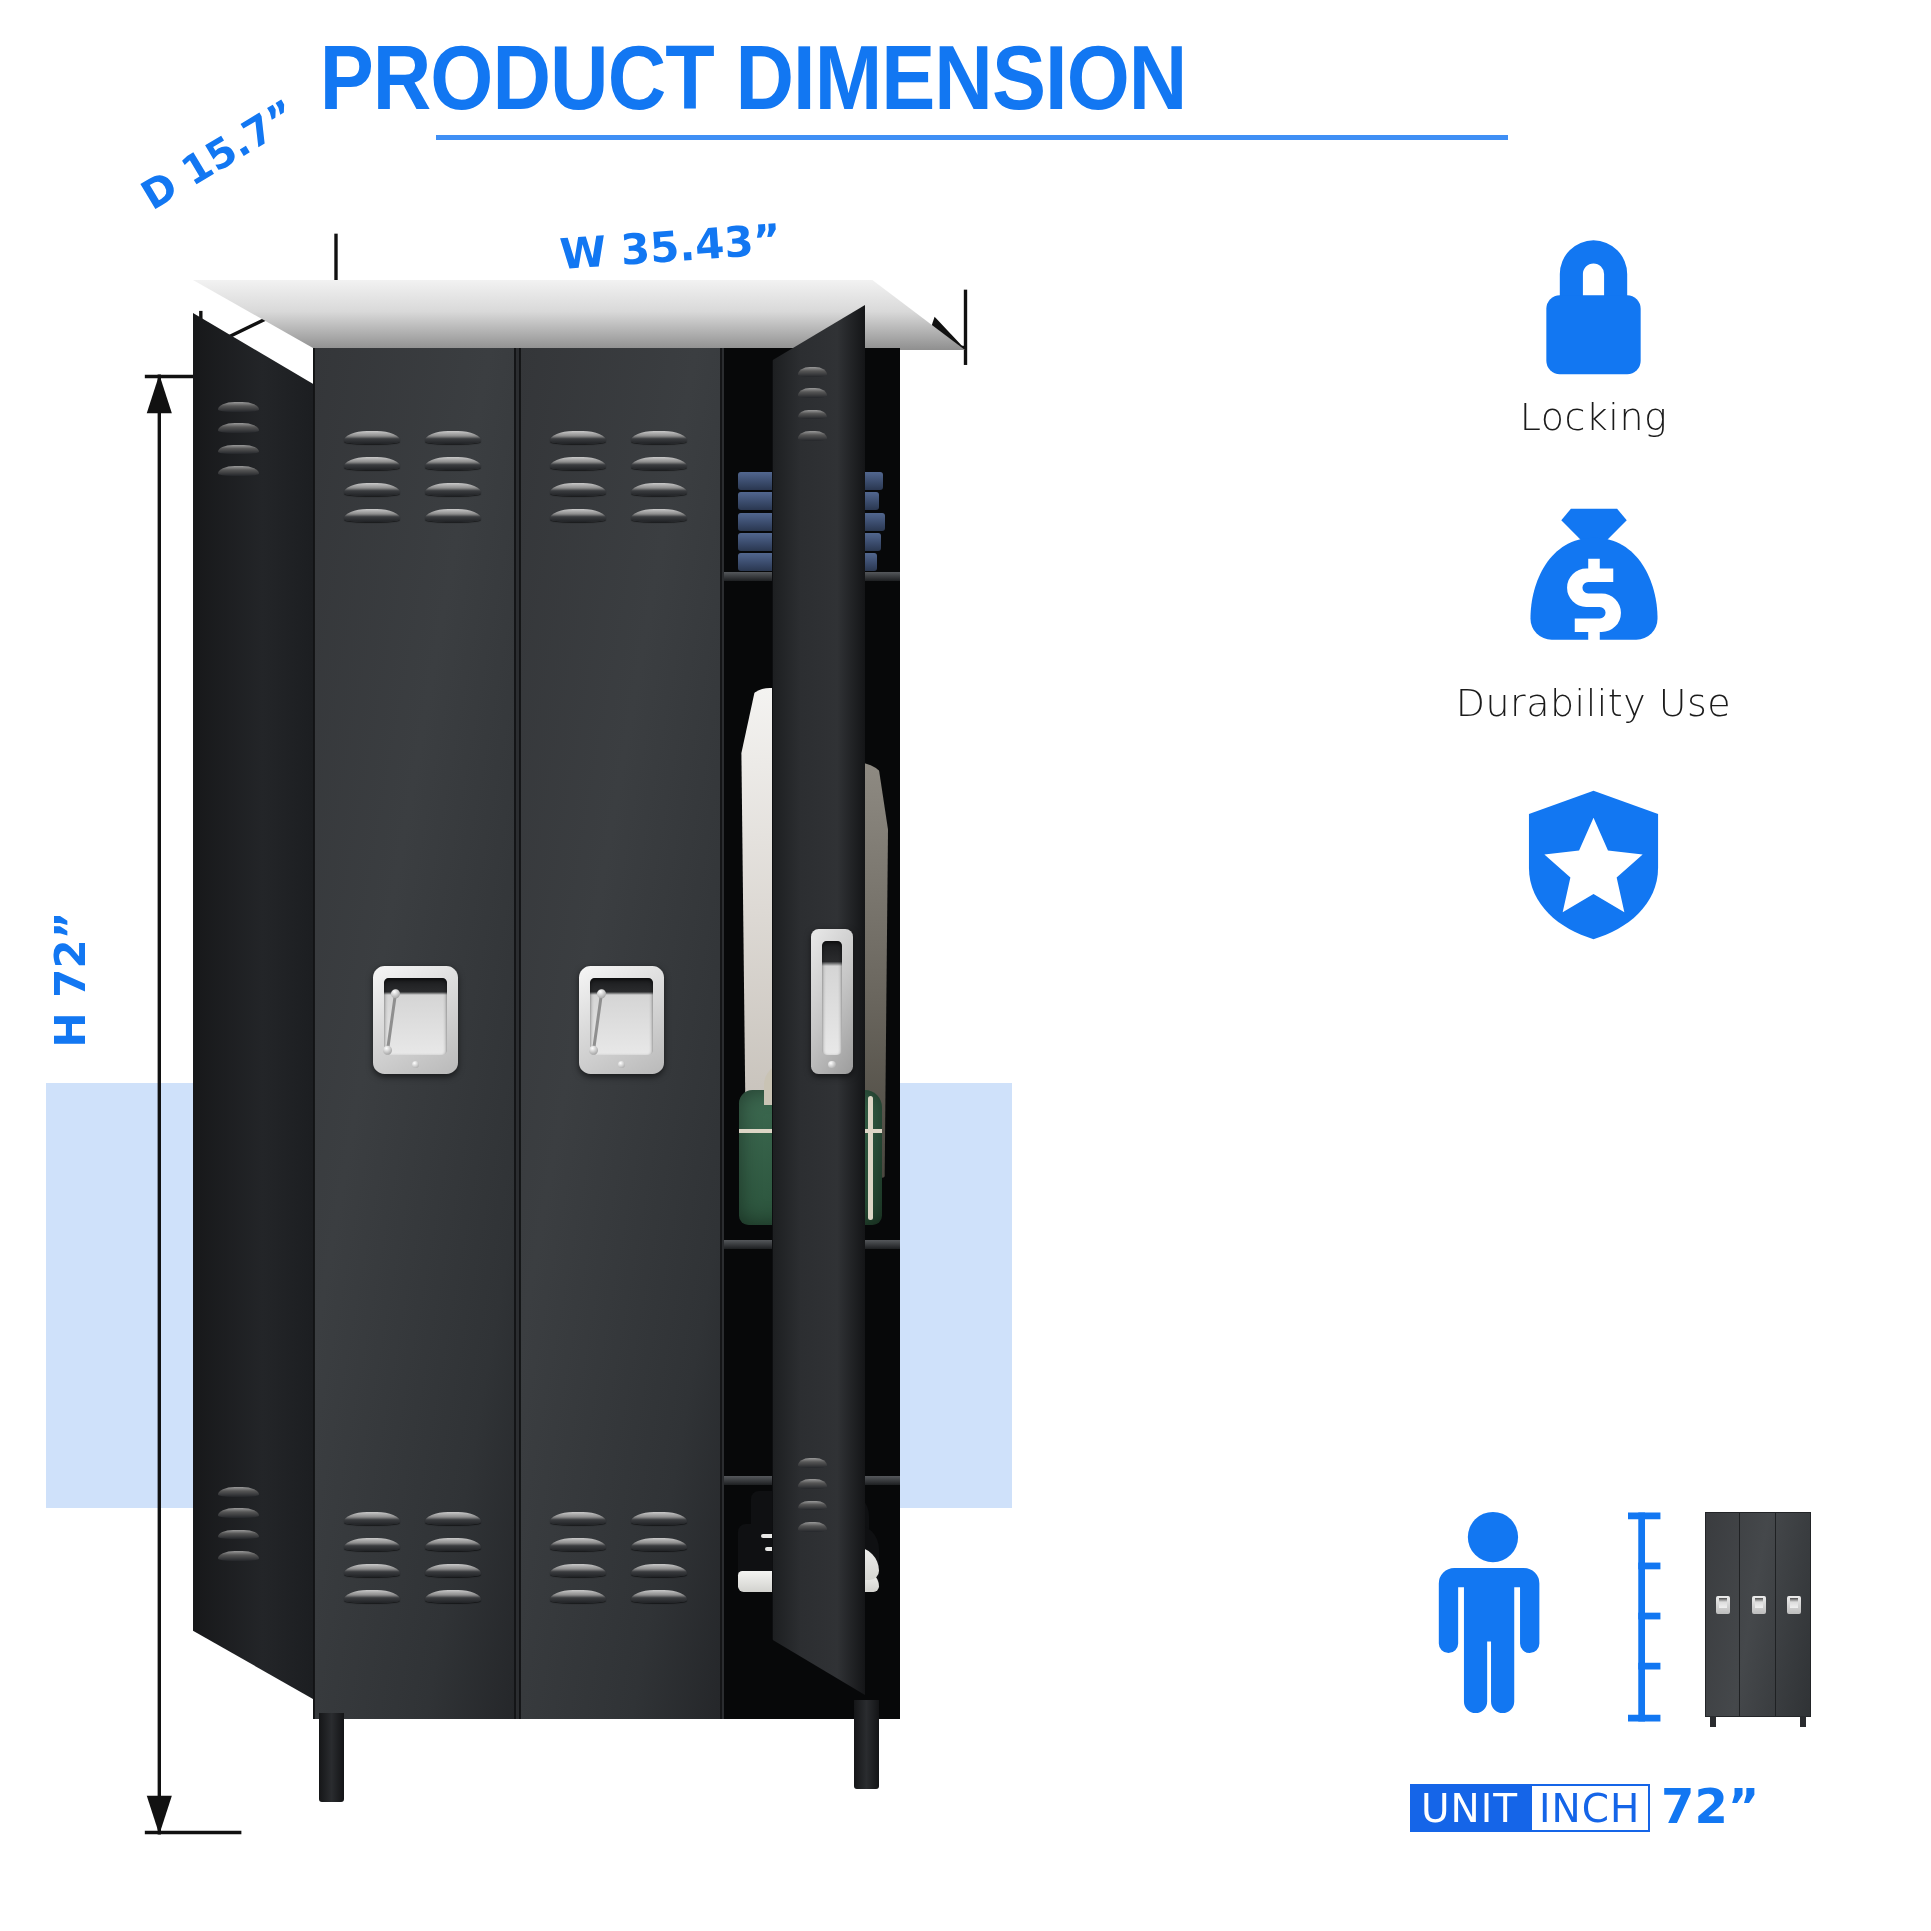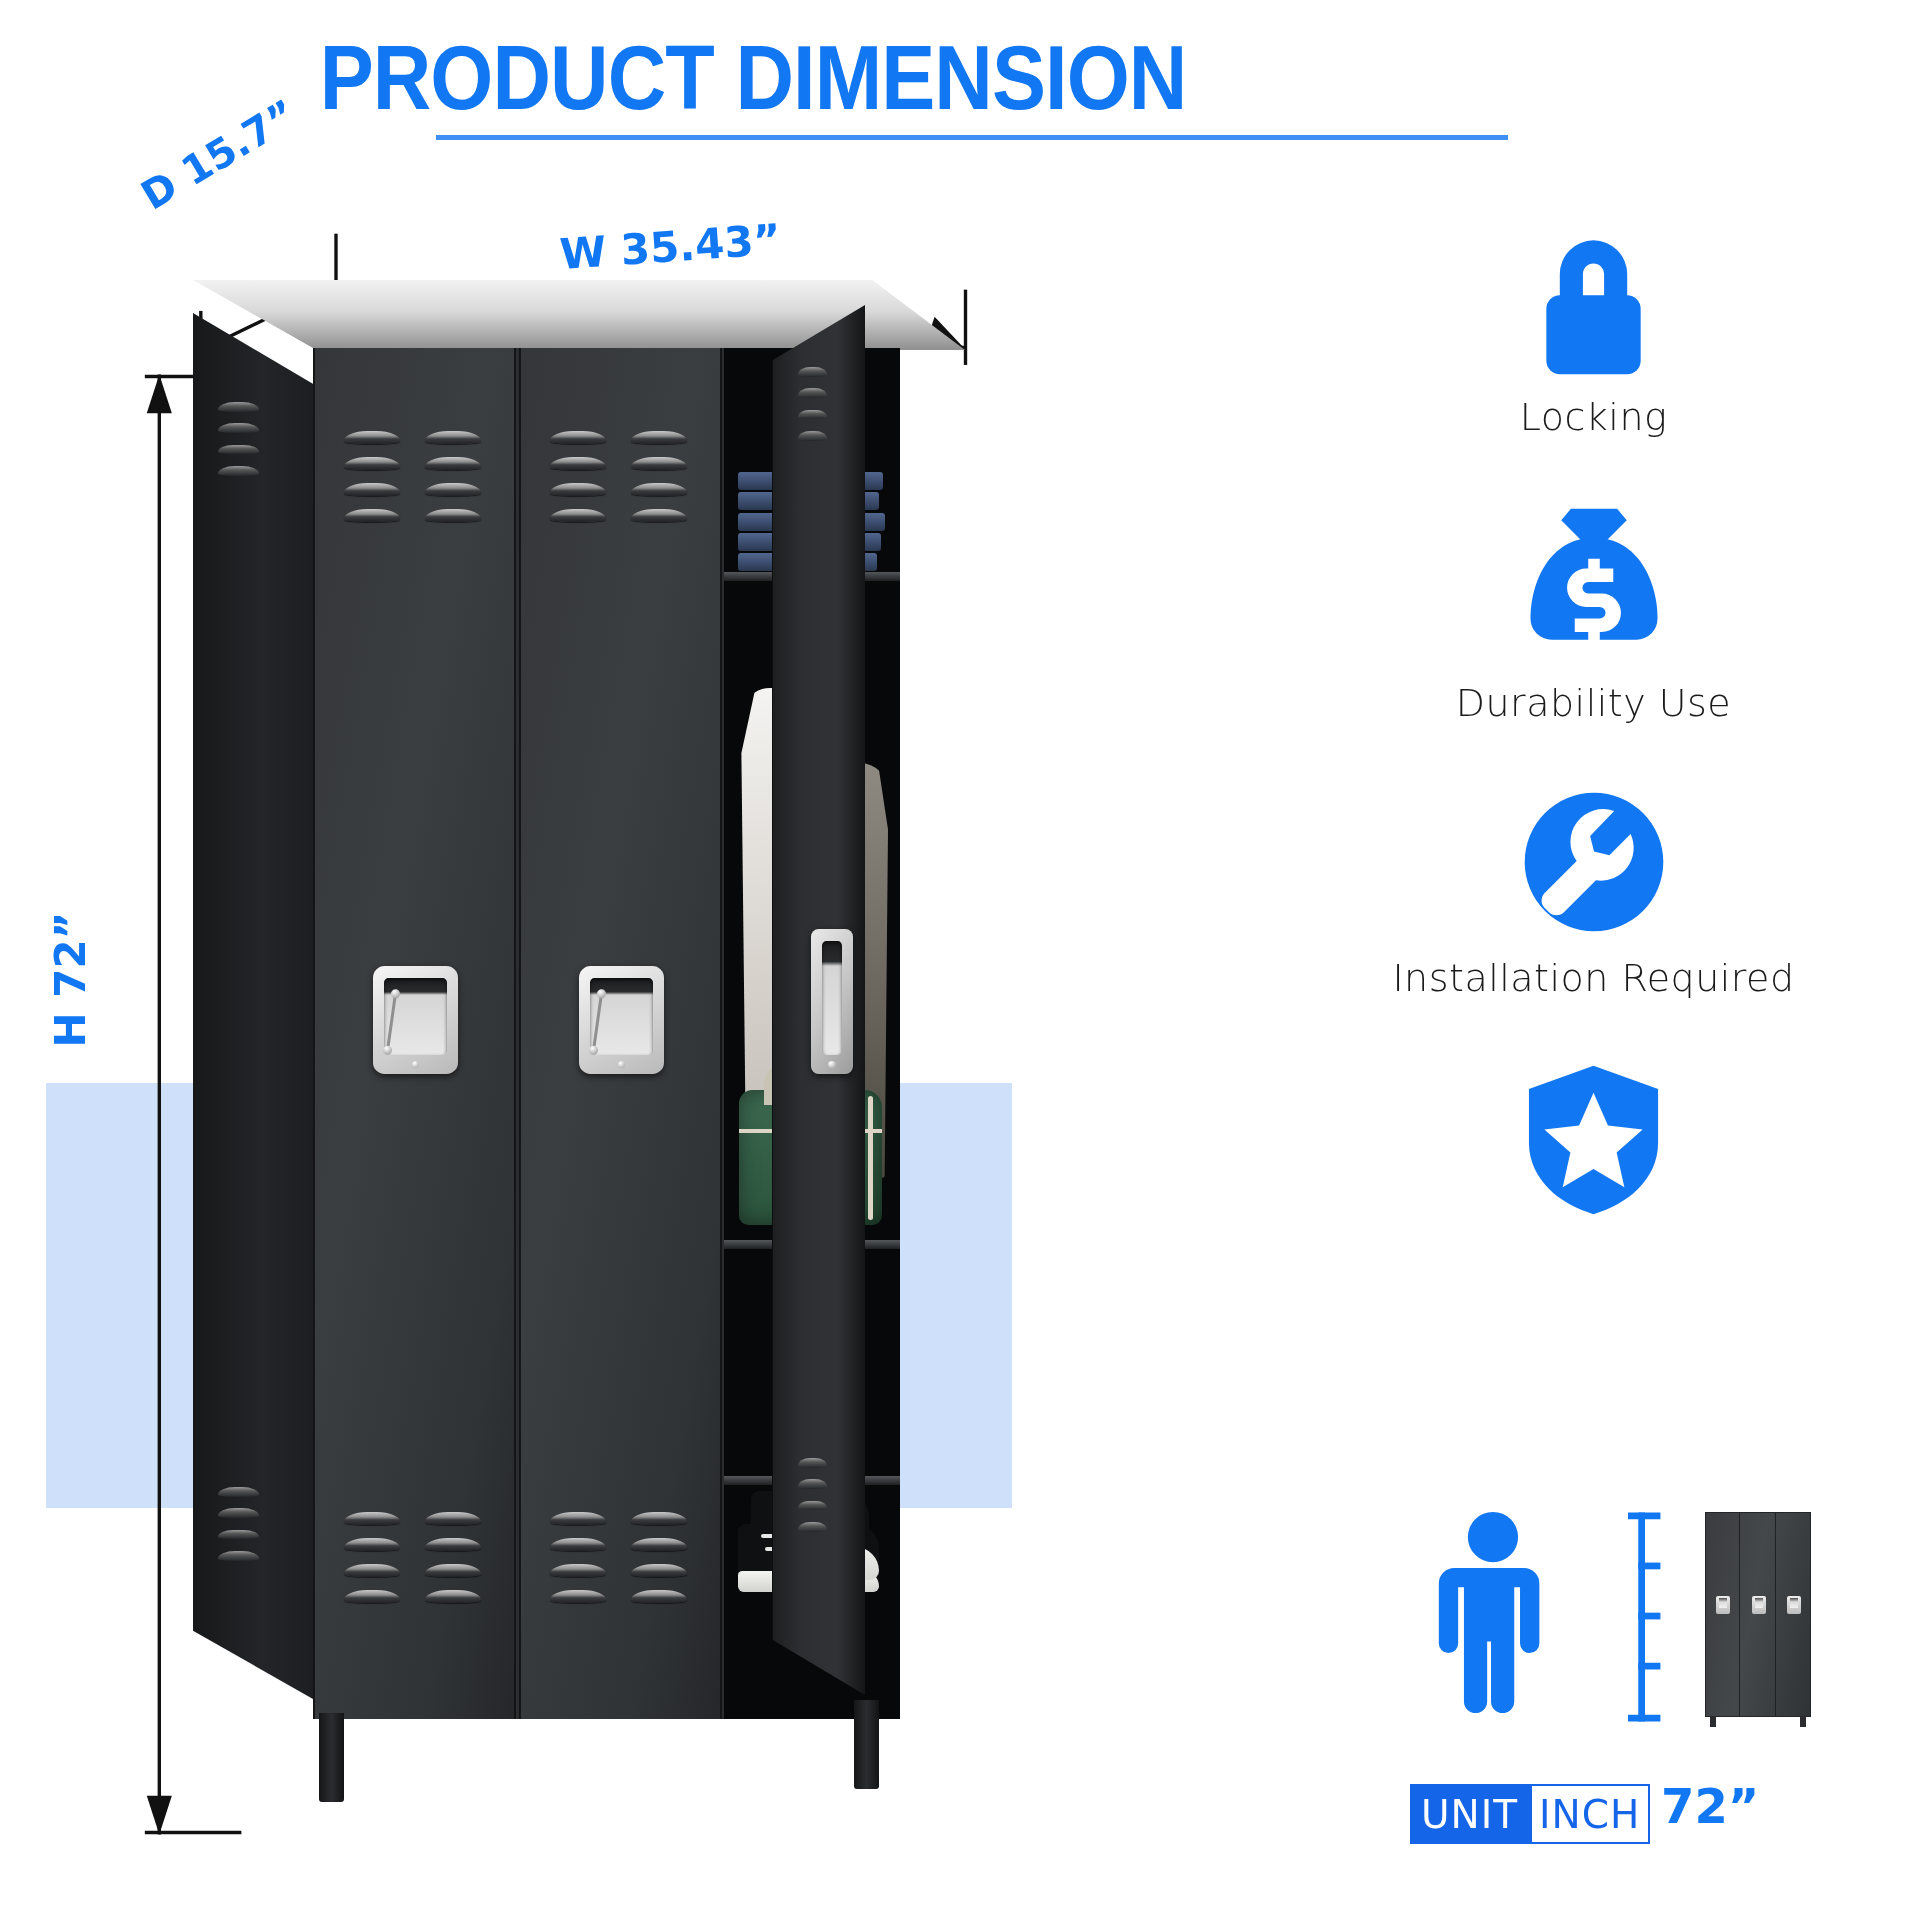--- a/index.html
+++ b/index.html
@@ -300,21 +300,21 @@
 
   .scale-values { position: relative; height: 64px; }
   .scale-value {
     position: absolute; top: 0;
     color: #1277f2; font-weight: bold; font-size: 48px;
     font-family: "DejaVu Sans", sans-serif;
   }
   .scale-value.v1 { left: 50px; }
   .scale-value.v2 { left: 263px; }
 
-  .unit-badge { position: absolute; left: 11.6px; top: 286px; display: flex; height: 60px; }
+  .unit-badge { position: absolute; left: 11.6px; top: 286px; display: flex; height: 48px; }
   .unit-badge .half {
     display: flex; align-items: center; justify-content: center;
     font-size: 39px; font-weight: normal; letter-spacing: 1px;
     font-family: "DejaVu Sans", sans-serif;
   }
   .unit-badge .unit { background: #1565e8; color: #ffffff; width: 120px; }
   .unit-badge .inch { background: #ffffff; color: #1565e8; width: 120px; border: 2.9px solid #1565e8; }
 </style>
 </head>
 <body>
@@ -519,27 +519,20 @@
 
     <div class="feature">
       <svg class="feature-icon" width="154" height="164" viewBox="0 0 160 170">
         <path d="M56 10 h48 l10 12 -24 24 h-20 l-24 -24 Z" fill="#1277f2"></path>
         <path d="M80 40 C126 40 146 86 146 124 a22 22 0 0 1 -22 22 H36 a22 22 0 0 1 -22 -22 C14 86 34 40 80 40 Z" fill="#1277f2"></path>
         <path d="M74 62 h12 v10 h14 v14 h-26 a6 6 0 0 0 0 12 h14 a20 20 0 0 1 0 40 h-2 v10 h-12 v-10 h-14 v-14 h26 a6 6 0 0 0 0 -12 h-14 a20 20 0 0 1 0 -40 h2 Z" fill="#ffffff"></path>
       </svg>
       <div class="feature-label">Durability Use</div>
     </div>
 
-    <div class="feature">
-      <svg class="feature-icon" width="154" height="154" viewBox="0 0 160 160">
-        <circle cx="80" cy="80" r="72" fill="#1277f2"></circle>
-        <path d="M101 27 a34 34 0 0 0 -39 52 l-33 33 a11 11 0 0 0 0 16 l4 4 a11 11 0 0 0 16 0 l33 -33 a34 34 0 0 0 36 -48 l-22 22 -16 -4 -4 -16 Z" fill="#ffffff"></path>
-      </svg>
-      <div class="feature-label">Installation Required</div>
-    </div>
 
     <div class="feature">
       <svg class="feature-icon" width="150" height="159" viewBox="0 0 155 165">
         <path d="M77 6 L144 30 V86 C144 124 112 150 77 160 C42 150 10 124 10 86 V30 Z" fill="#1277f2"></path>
         <path d="M77 34 L92 68 L128 72 L101 96 L109 132 L77 113 L45 132 L53 96 L26 72 L62 68 Z" fill="#ffffff"></path>
       </svg>
     </div>
   </div>
 
   <div class="scale">

